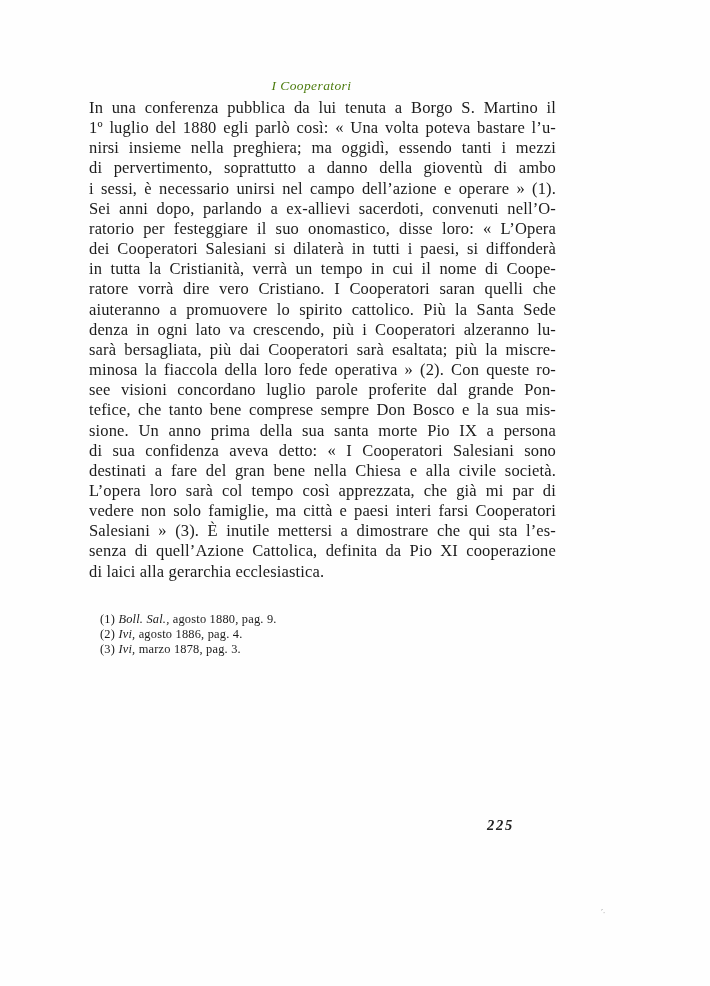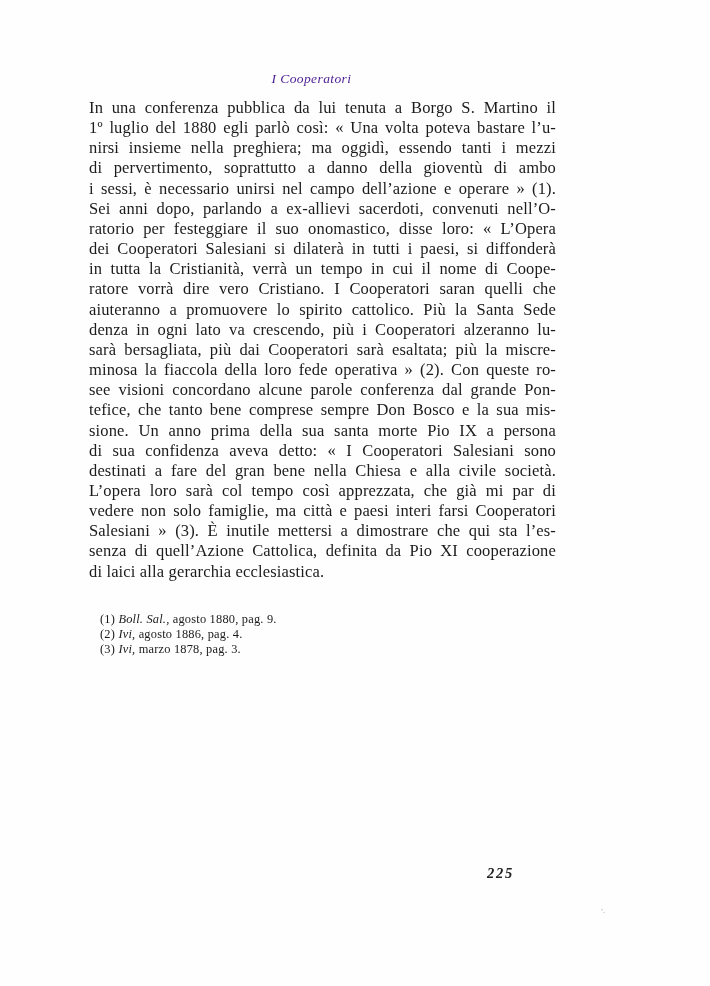--- a/index.html
+++ b/index.html
@@ -11,28 +11,28 @@
     position: relative;
     width: 710px;
     height: 986px;
     background: #fefefe;
     font-family: "Liberation Serif", "DejaVu Serif", serif;
     color: #1b1b1b;
     overflow: hidden;
   }
   .running-header {
     position: absolute;
-    top: 71px;
+    top: 78px;
     left: 78px;
     width: 467px;
     text-align: center;
     font-style: italic;
     font-size: 13.5px;
     letter-spacing: 0.4px;
-    color: #4c1d95;
+    color: #4d7c0f;
   }
   .body-block {
     position: absolute;
     top: 98px;
     left: 89px;
     width: 467px;
     font-size: 16.5px;
     line-height: 20.15px;
     letter-spacing: 0.15px;
   }
@@ -57,21 +57,20 @@
   .fn-source { font-style: italic; }
   .page-number {
     position: absolute;
     top: 817px;
     left: 487px;
     font-style: italic;
     font-weight: bold;
     font-size: 14.5px;
     letter-spacing: 1.8px;
     color: #222;
-    margin-top: 48px;
   }
   .scan-speck {
     position: absolute;
     top: 908px;
     left: 600px;
     font-size: 8px;
     color: #9a9a9a;
     transform: rotate(12deg);
     user-select: none;
   }
@@ -91,21 +90,21 @@
     <div class="line">i sessi, è necessario unirsi nel campo dell’azione e operare » (1).</div>
     <div class="line">Sei anni dopo, parlando a ex-allievi sacerdoti, convenuti nell’O-</div>
     <div class="line">ratorio per festeggiare il suo onomastico, disse loro: « L’Opera</div>
     <div class="line">dei Cooperatori Salesiani si dilaterà in tutti i paesi, si diffonderà</div>
     <div class="line">in tutta la Cristianità, verrà un tempo in cui il nome di Coope-</div>
     <div class="line">ratore vorrà dire vero Cristiano. I Cooperatori saran quelli che</div>
     <div class="line">aiuteranno a promuovere lo spirito cattolico. Più la Santa Sede</div>
     <div class="line">denza in ogni lato va crescendo, più i Cooperatori alzeranno lu-</div>
     <div class="line">sarà bersagliata, più dai Cooperatori sarà esaltata; più la miscre-</div>
     <div class="line">minosa la fiaccola della loro fede operativa » (2). Con queste ro-</div>
-    <div class="line">see visioni concordano alcune parole conferenza dal grande Pon-</div>
+    <div class="line">see visioni concordano luglio parole proferite dal grande Pon-</div>
     <div class="line">tefice, che tanto bene comprese sempre Don Bosco e la sua mis-</div>
     <div class="line">sione. Un anno prima della sua santa morte Pio IX a persona</div>
     <div class="line">di sua confidenza aveva detto: « I Cooperatori Salesiani sono</div>
     <div class="line">destinati a fare del gran bene nella Chiesa e alla civile società.</div>
     <div class="line">L’opera loro sarà col tempo così apprezzata, che già mi par di</div>
     <div class="line">vedere non solo famiglie, ma città e paesi interi farsi Cooperatori</div>
     <div class="line">Salesiani » (3). È inutile mettersi a dimostrare che qui sta l’es-</div>
     <div class="line">senza di quell’Azione Cattolica, definita da Pio XI cooperazione</div>
     <div class="line last">di laici alla gerarchia ecclesiastica.</div>
   </div>

